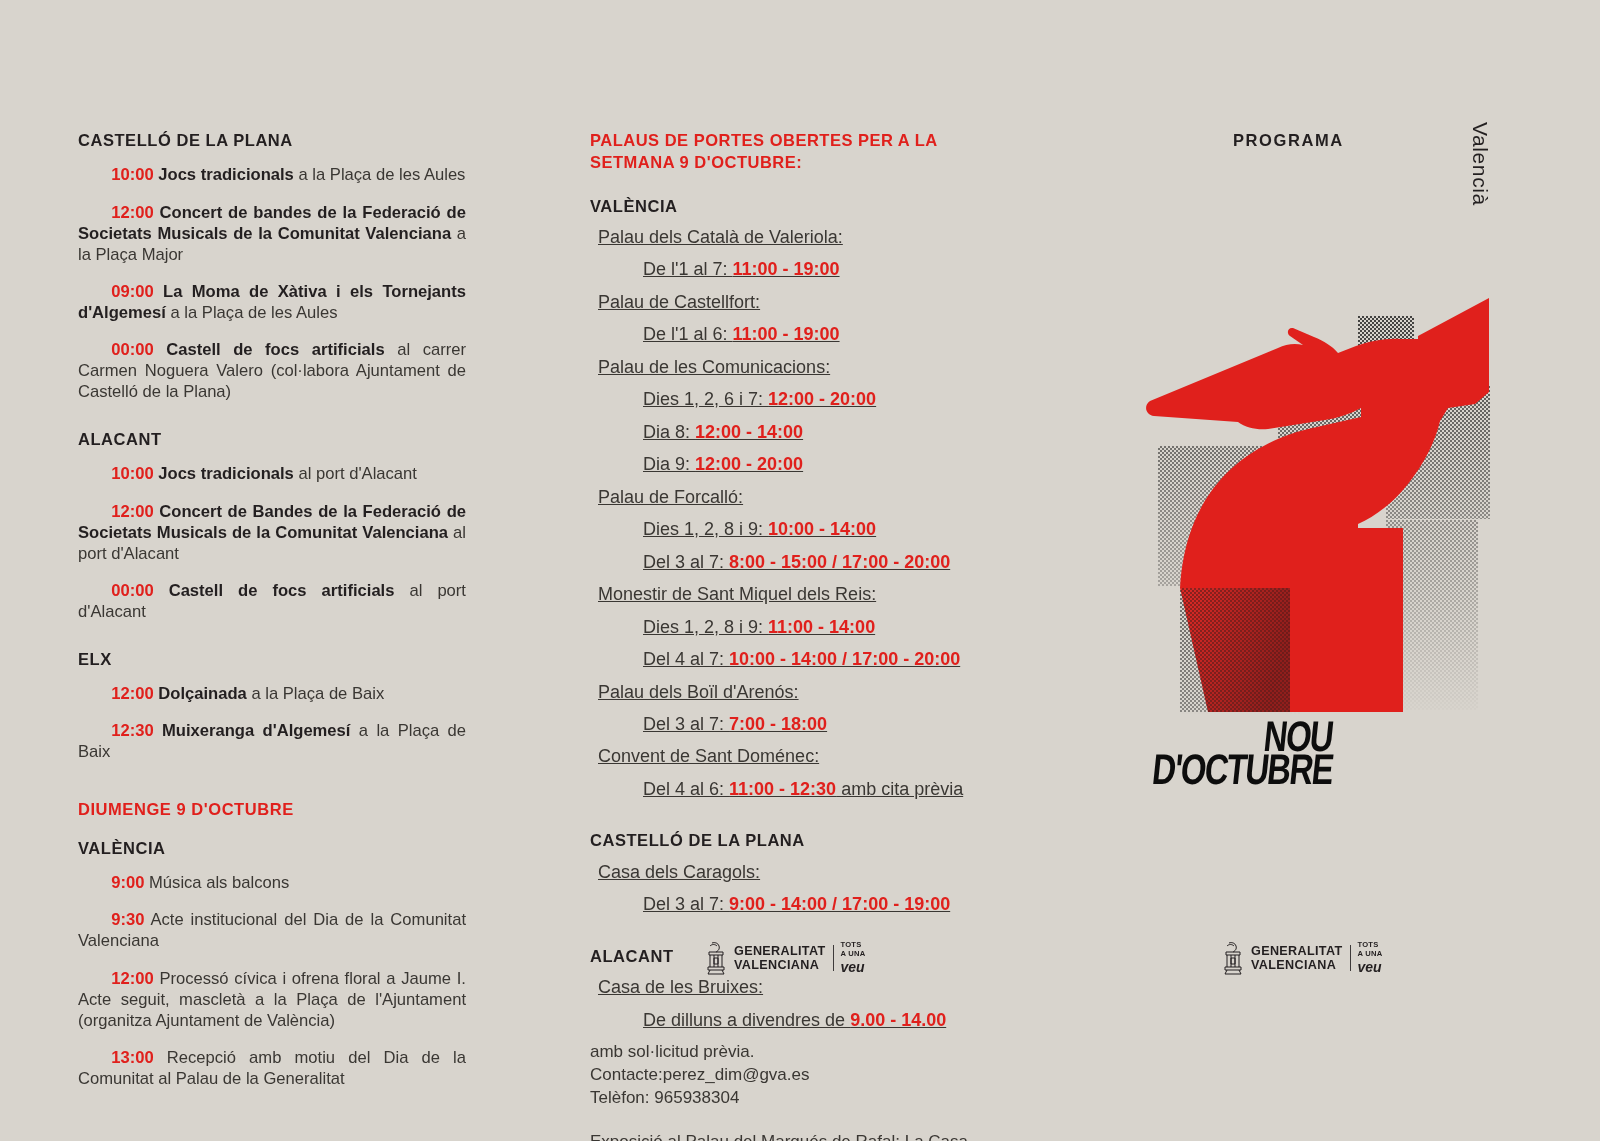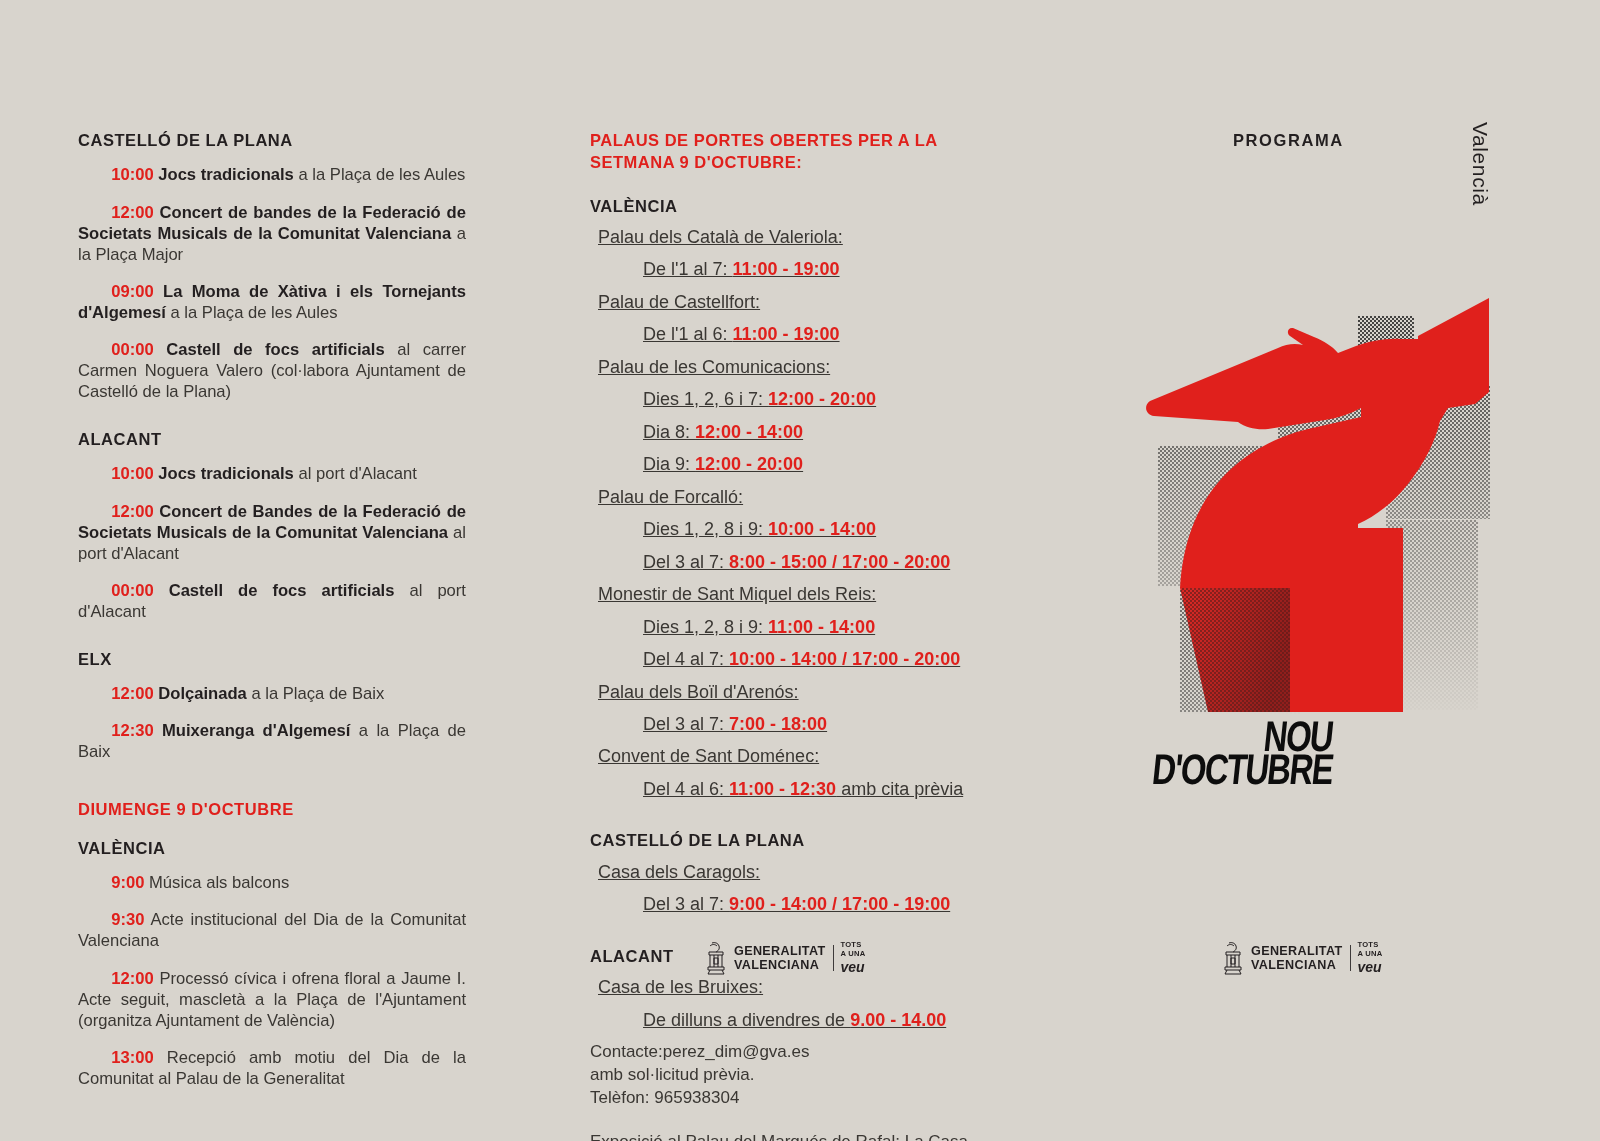--- a/index.html
+++ b/index.html
@@ -140,22 +140,22 @@
         <p class="venue">Convent de Sant Doménec:</p>
         <p class="venue"><span class="ind"></span><span>Del  4 al 6: </span><span class="hrs">11:00 - 12:30</span><span> amb cita prèvia</span></p>
         <div class="gap-m"></div>
         <div class="city">CASTELLÓ DE LA PLANA</div>
         <p class="venue">Casa dels Caragols:</p>
         <p class="venue"><span class="ind"></span><span>Del 3 al 7: </span><span class="hrs">9:00 - 14:00 / 17:00 - 19:00</span></p>
         <div class="gap-m"></div>
         <div class="city">ALACANT</div>
         <p class="venue">Casa de les Bruixes:</p>
         <p class="venue"><span class="ind"></span><span>De dilluns a divendres de </span><span class="hrs">9.00 - 14.00</span></p>
+        <p class="plain">amb sol·licitud prèvia.</p>
         <p class="plain">Contacte:perez_dim@gva.es</p>
-        <p class="plain">amb sol·licitud prèvia.</p>
         <p class="plain">Telèfon: 965938304</p>
         <div class="gap-m"></div>
         <p class="plain">Exposició al Palau del Marqués de Rafal: La Casa de Rafal. La gran desconeguda del Baix Segura</p>
       </div>
   </div>
 
   <div id="programa">PROGRAMA</div>
   <div id="lang">Valencià</div>
 
   <div id="art">

